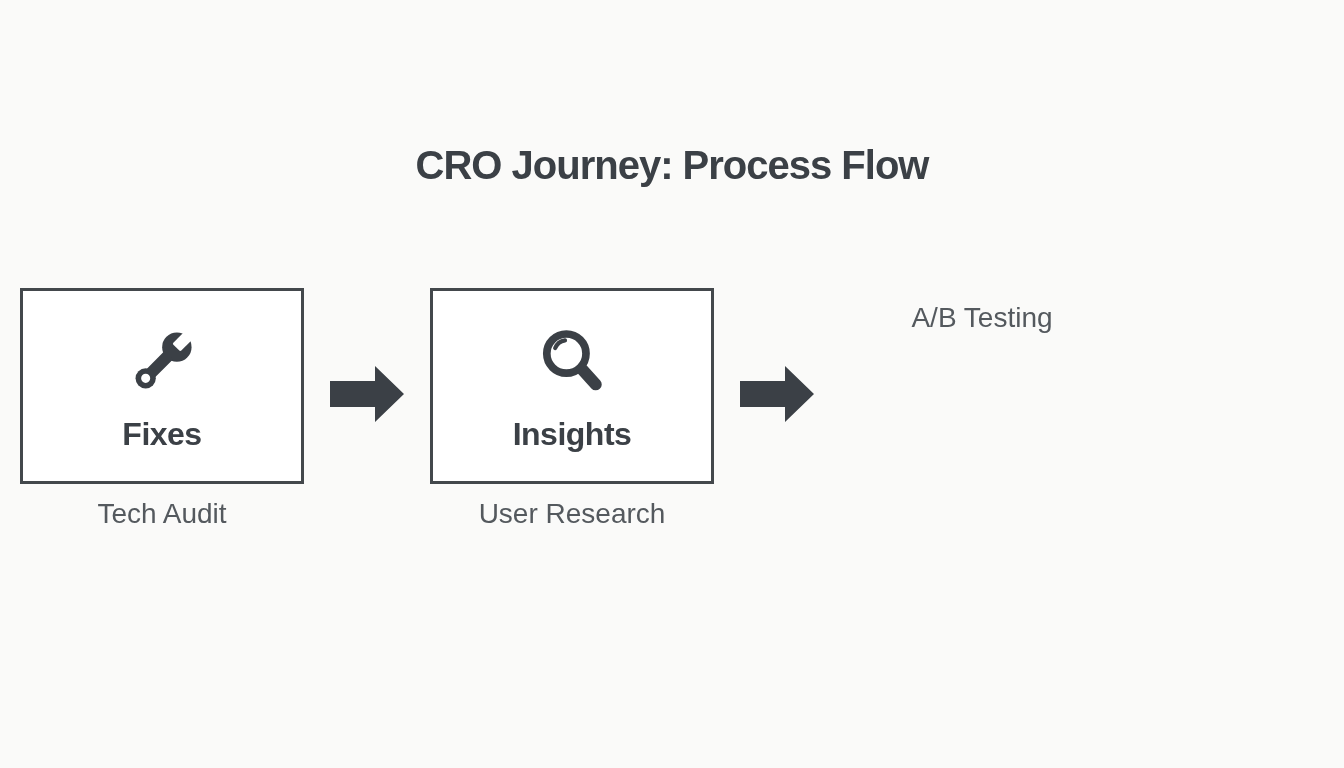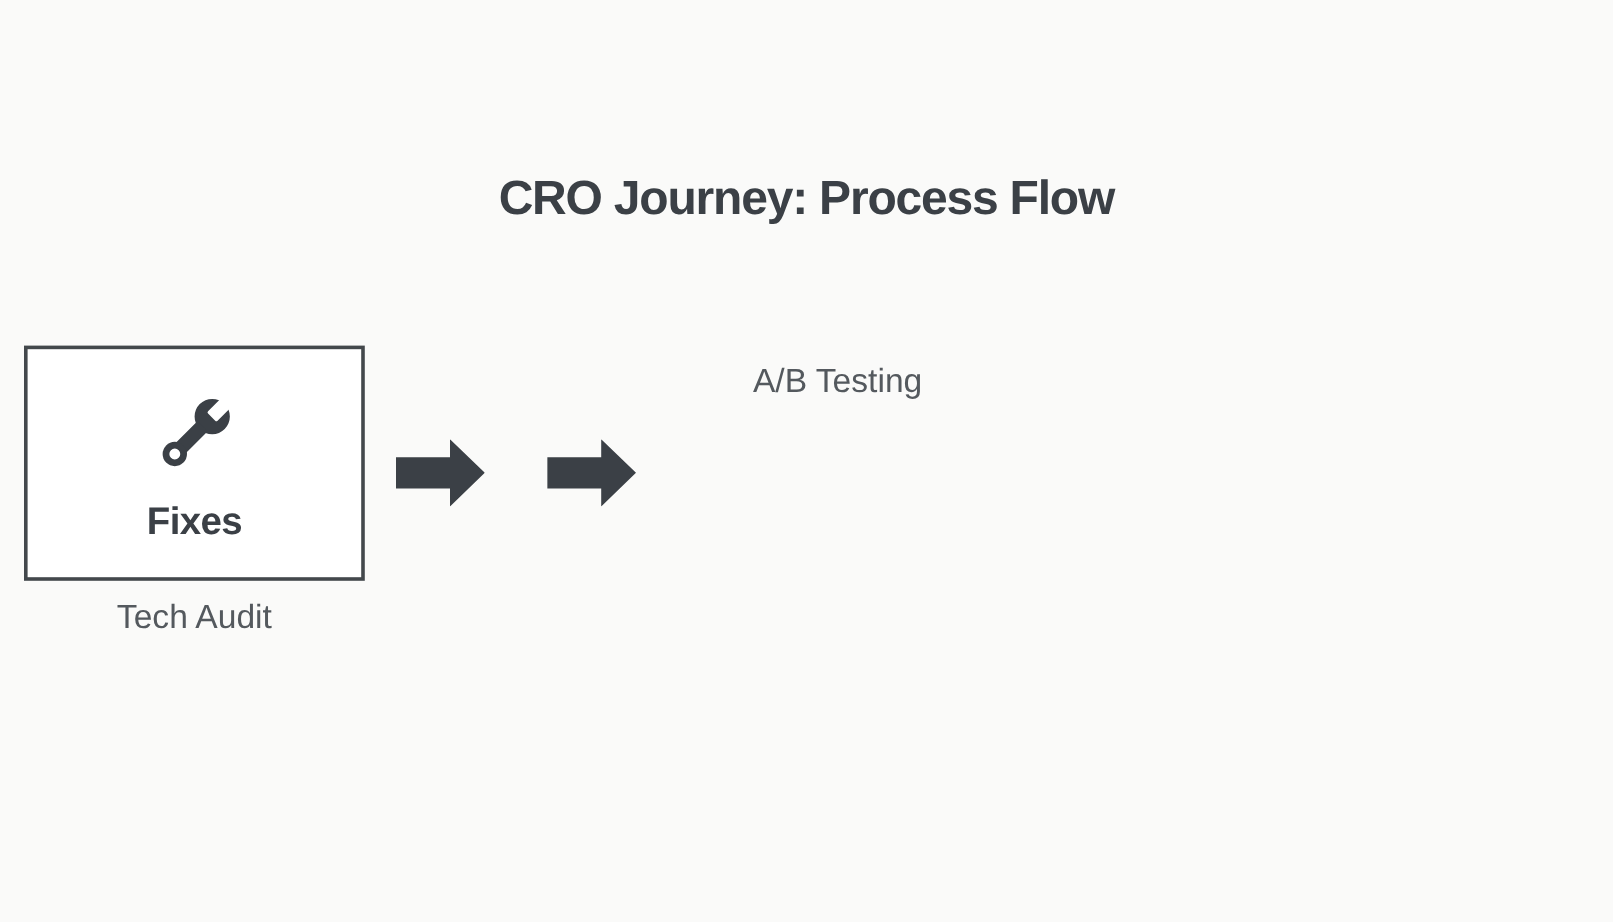--- a/index.html
+++ b/index.html
@@ -96,20 +96,33 @@
       </div>
       <div class="sublabel">Tech Audit</div>
     </div>
 
     <div class="arrow-wrap">
       <svg width="74" height="56" viewBox="0 0 74 56" xmlns="http://www.w3.org/2000/svg">
         <polygon class="ink" points="0,15 45,15 45,0 74,28 45,56 45,41 0,41"></polygon>
       </svg>
     </div>
 
+    <div class="step">
+      <div class="box">
+        <div class="icon">
+          <svg viewBox="0 0 120 120" xmlns="http://www.w3.org/2000/svg">
+            <circle class="stroke-ink" cx="52" cy="48" r="28" stroke-width="11"></circle>
+            <path class="stroke-ink" d="M36 40 A 18 18 0 0 1 50 29" stroke-width="6" stroke-linecap="round"></path>
+            <line x1="75" y1="71" x2="94" y2="92" stroke="#3b4046" stroke-width="17" stroke-linecap="round"></line>
+          </svg>
+        </div>
+        <div class="label">Insights</div>
+      </div>
+      <div class="sublabel">User Research</div>
+    </div>
 
     <div class="arrow-wrap">
       <svg width="74" height="56" viewBox="0 0 74 56" xmlns="http://www.w3.org/2000/svg">
         <polygon class="ink" points="0,15 45,15 45,0 74,28 45,56 45,41 0,41"></polygon>
       </svg>
     </div>
 
     <div class="step">
       <div class="sublabel">A/B Testing</div>
     </div>

